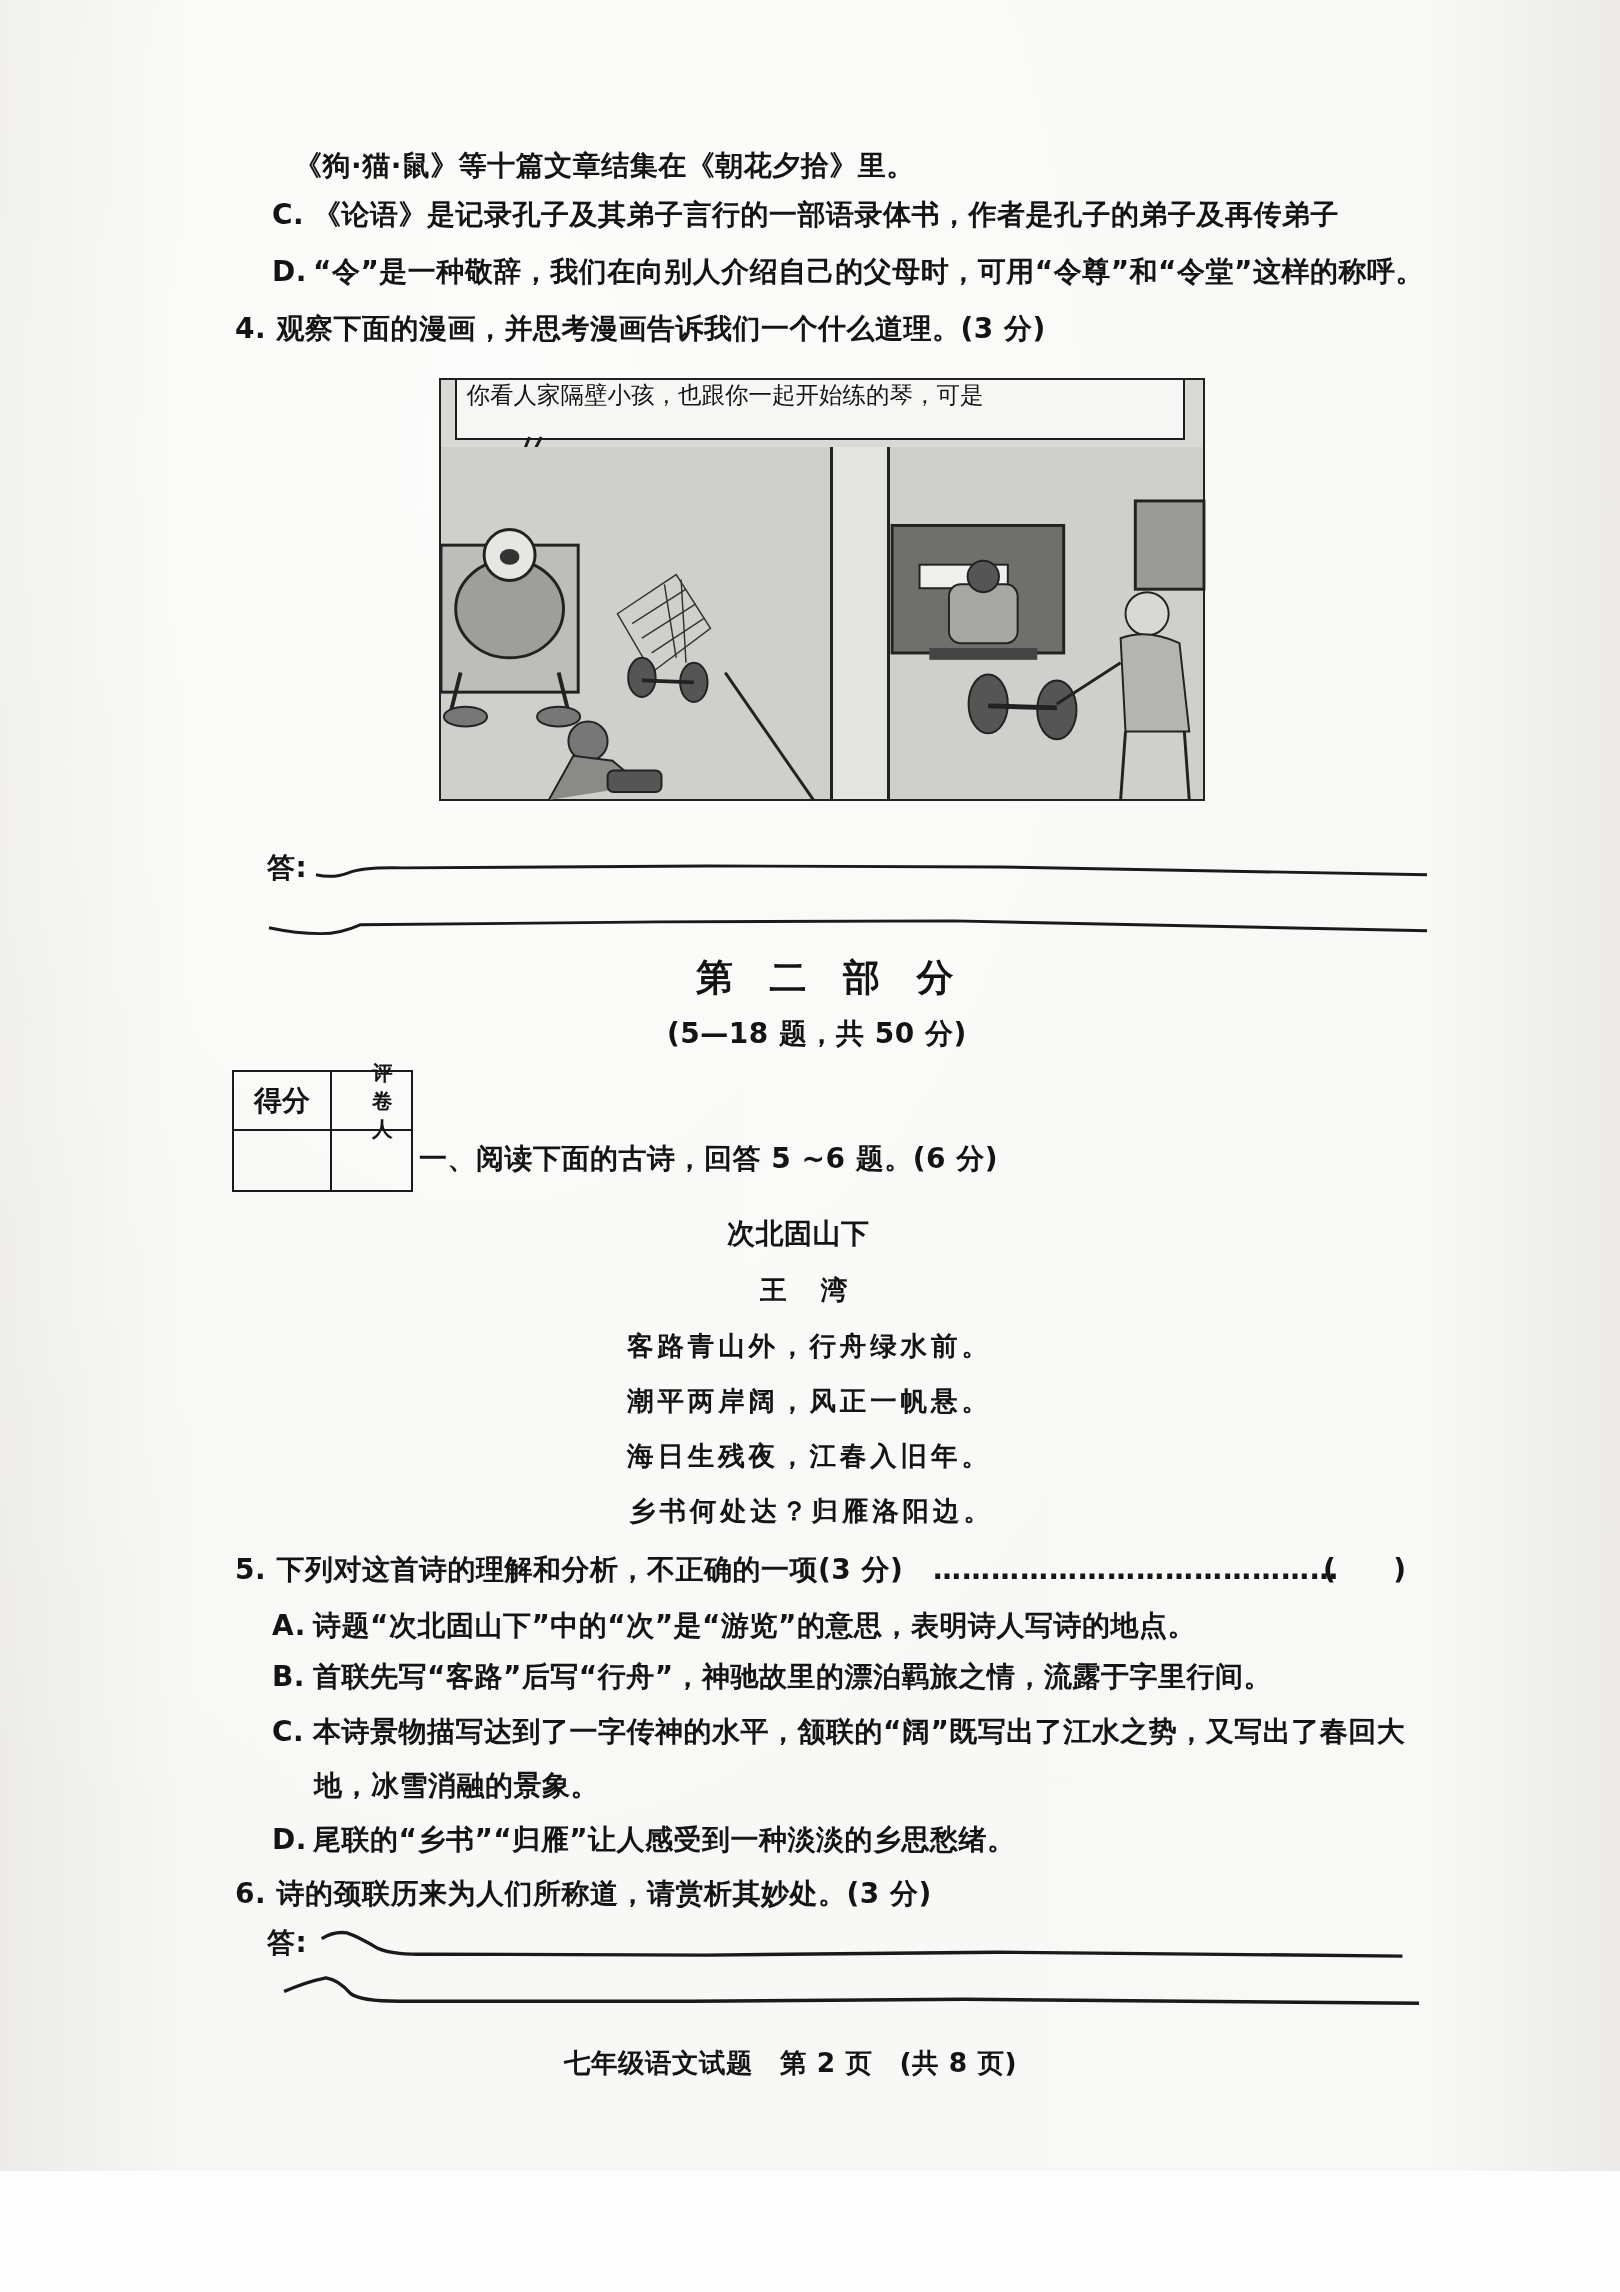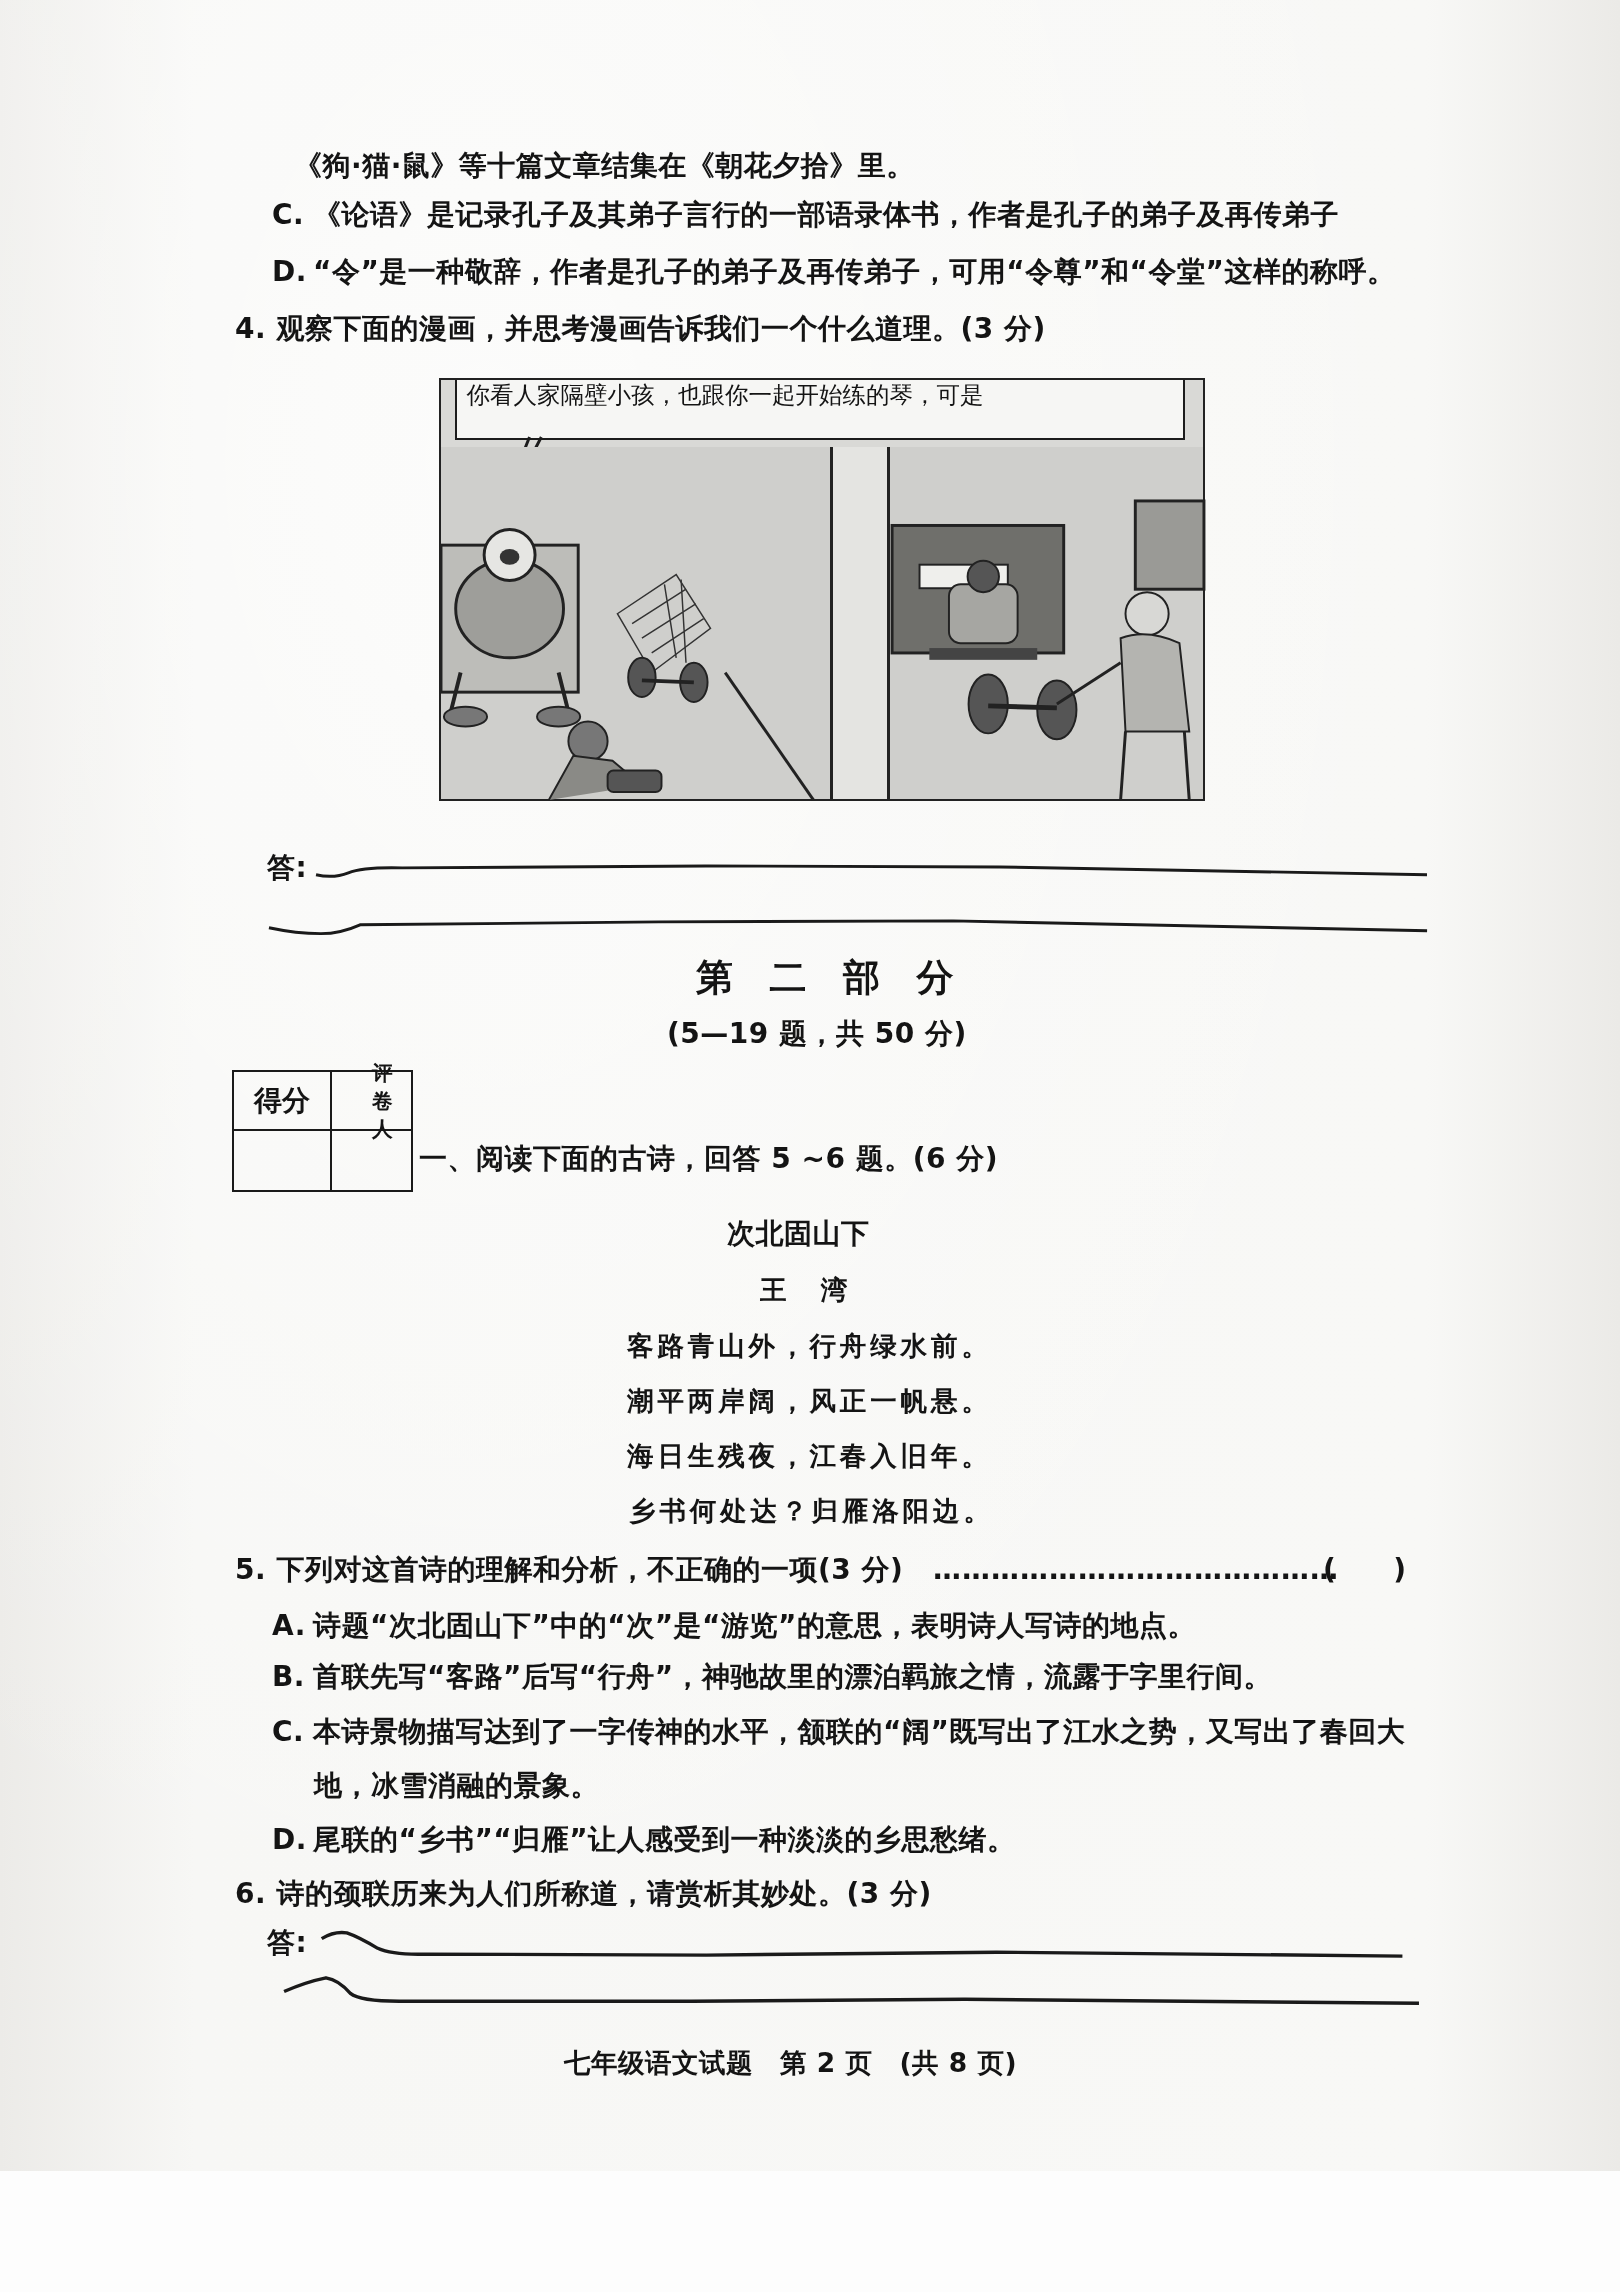--- a/index.html
+++ b/index.html
@@ -64,21 +64,21 @@
 
 <div class="paper"></div>
 <div class="bottom-fade"></div>
 
 <div class="t q" style="left:294px; top:147px;">《狗·猫·鼠》等十篇文章结集在《朝花夕拾》里。</div>
 
 <div class="t q" style="left:272px; top:196px;">
   <span class="opt-letter">C.</span><span>《论语》是记录孔子及其弟子言行的一部语录体书，作者是孔子的弟子及再传弟子</span>
 </div>
 <div class="t q" style="left:272px; top:253px;">
-  <span class="opt-letter">D.</span><span>“令”是一种敬辞，作者是孔子的弟子及再传弟子，可用“令尊”和“令堂”这样的称呼。</span>
+  <span class="opt-letter">D.</span><span>“令”是一种敬辞，我们在向别人介绍自己的父母时，可用“令尊”和“令堂”这样的称呼。</span>
 </div>
 
 <div class="t q" style="left:235px; top:310px;">
   <span>4.</span>
   <span>观察下面的漫画，并思考漫画告诉我们一个什么道理。(3 分)</span>
 </div>
 
 <div class="comic">
   <div class="bubble">
     <div>你看人家隔壁小孩，也跟你一起开始练的琴，可是</div>
@@ -130,21 +130,21 @@
 
 <div class="t ans-label" style="left:267px; top:849px;">答:</div>
 <svg class="wave" style="left:314px; top:863px;" width="1117" height="19.6" viewBox="0 0 1140 20">
   <path d="M2 12 Q20 16 35 10 Q50 4 90 5 L400 3 L700 4 L1136 12" stroke="#1a1a1a" stroke-width="3" fill="none"></path>
 </svg>
 <svg class="wave" style="left:267px; top:916px;" width="1164" height="24.5" viewBox="0 0 1188 25">
   <path d="M2 12 Q30 18 55 18 Q75 18 95 9 L400 6 L700 5 L1184 15" stroke="#1a1a1a" stroke-width="3" fill="none"></path>
 </svg>
 
 <div class="t part-title" style="left:696px; top:953px;">第 二 部 分</div>
-<div class="t part-sub" style="left:667px; top:1015px;">(5—19 题，共 50 分)</div>
+<div class="t part-sub" style="left:667px; top:1015px;">(5—18 题，共 50 分)</div>
 
 <div class="score-table">
   <div style="font-size:28px;">得分</div>
   <div style="font-size:20.6px;">评卷人</div>
   <div></div>
   <div></div>
 </div>
 <div class="t q" style="left:419px; top:1120px;margin-top:20px;">一、阅读下面的古诗，回答 5 ~6 题。(6 分)</div>
 
 <div class="t poem-title" style="left:727px; top:1215px;">次北固山下</div>

